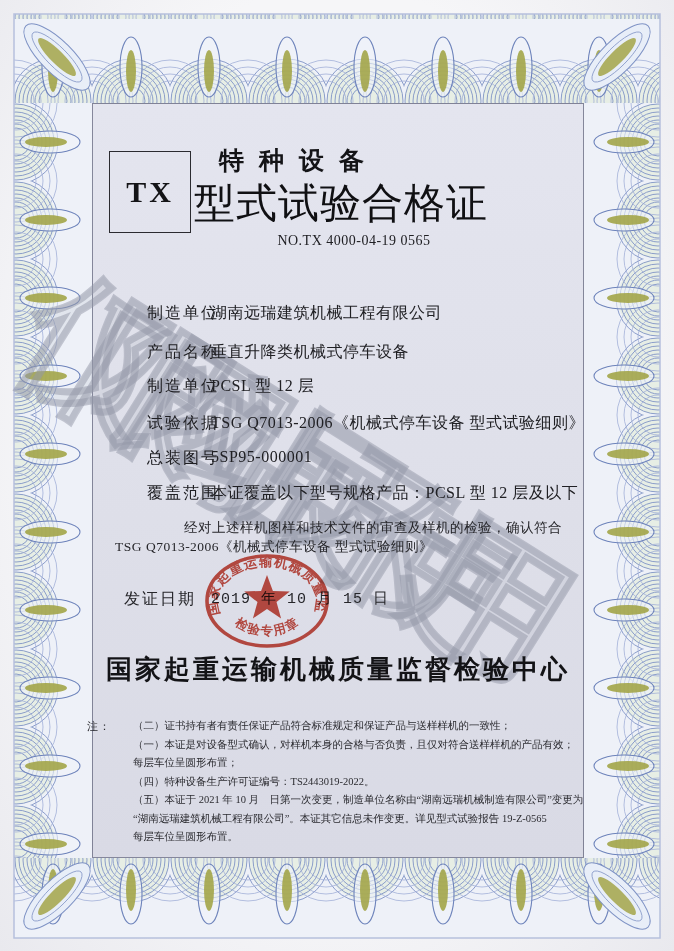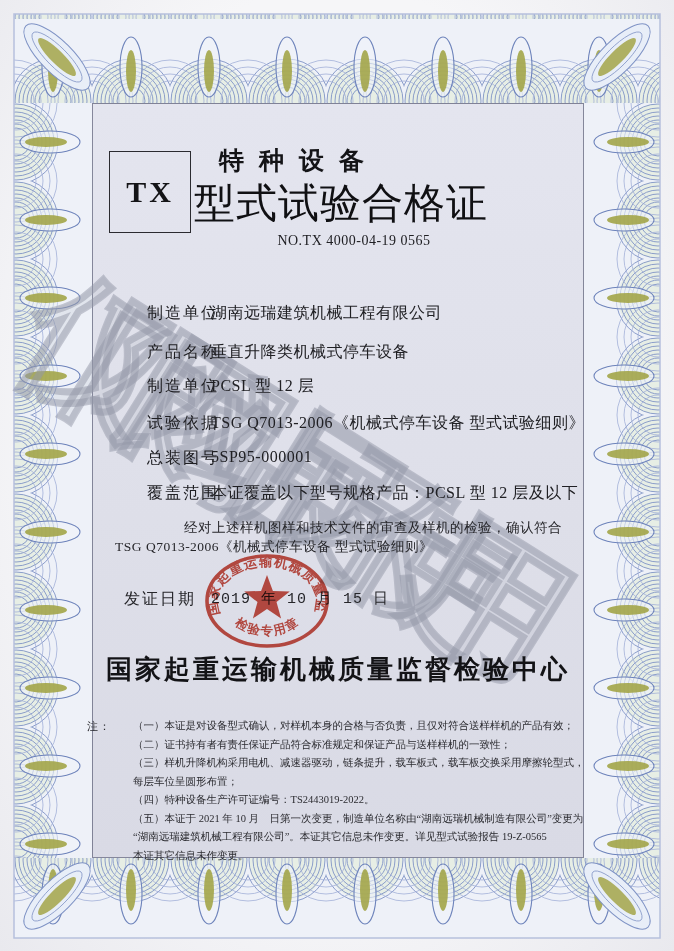--- a/index.html
+++ b/index.html
@@ -189,28 +189,27 @@
 
       <div class="issue">
         <span class="lab">发证日期</span>
         <span class="val">2019 年 10 月 15 日</span>
       </div>
 
       <div class="authority">国家起重运输机械质量监督检验中心</div>
 
       <div class="notes">
         <span class="tag">注：</span>
+        <div class="ln">（二）证书持有者有责任保证产品符合标准规定和保证产品与送样样机的一致性；</div>
         <div class="ln">（一）本证是对设备型式确认，对样机本身的合格与否负责，且仅对符合送样样机的产品有效；</div>
-        <div class="ln">（二）证书持有者有责任保证产品符合标准规定和保证产品与送样样机的一致性；</div>
-        <div class="ln">（三）样机升降机构采用电机、减速器驱动，链条提升，载车板式，载车板交换采用摩擦轮型式，</div>
         <div class="ln cont">每层车位呈圆形布置；</div>
         <div class="ln">（四）特种设备生产许可证编号：TS2443019-2022。</div>
         <div class="ln">（五）本证于 2021 年 10 月　日第一次变更，制造单位名称由“湖南远瑞机械制造有限公司”变更为</div>
         <div class="ln cont">“湖南远瑞建筑机械工程有限公司”。本证其它信息未作变更。详见型式试验报告 19-Z-0565</div>
-        <div class="ln cont">本证其它信息未作变更。</div>
+        <div class="ln cont">每层车位呈圆形布置。</div>
       </div>
     </div>
 
     <svg class="seal" width="160" height="120" viewBox="0 0 160 120" aria-hidden="true">
       <defs>
         <path id="ringPath" d="M 34,75 A 50,36 0 1 1 126,75" fill="none"></path>
         <path id="botPath" d="M 46.3,81.9 A 44,34 0 0 0 113.7,81.9" fill="none"></path>
       </defs>
       <ellipse cx="80" cy="60" rx="60" ry="45" fill="none" stroke="#c63a2c" stroke-width="3.6"></ellipse>
       <path d="M80,34 L85.9,49.9 L102.8,50.6 L89.5,61.1 L94.1,77.4 L80,68 L65.9,77.4 L70.5,61.1 L57.2,50.6 L74.1,49.9 Z" fill="#c63a2c"></path>

